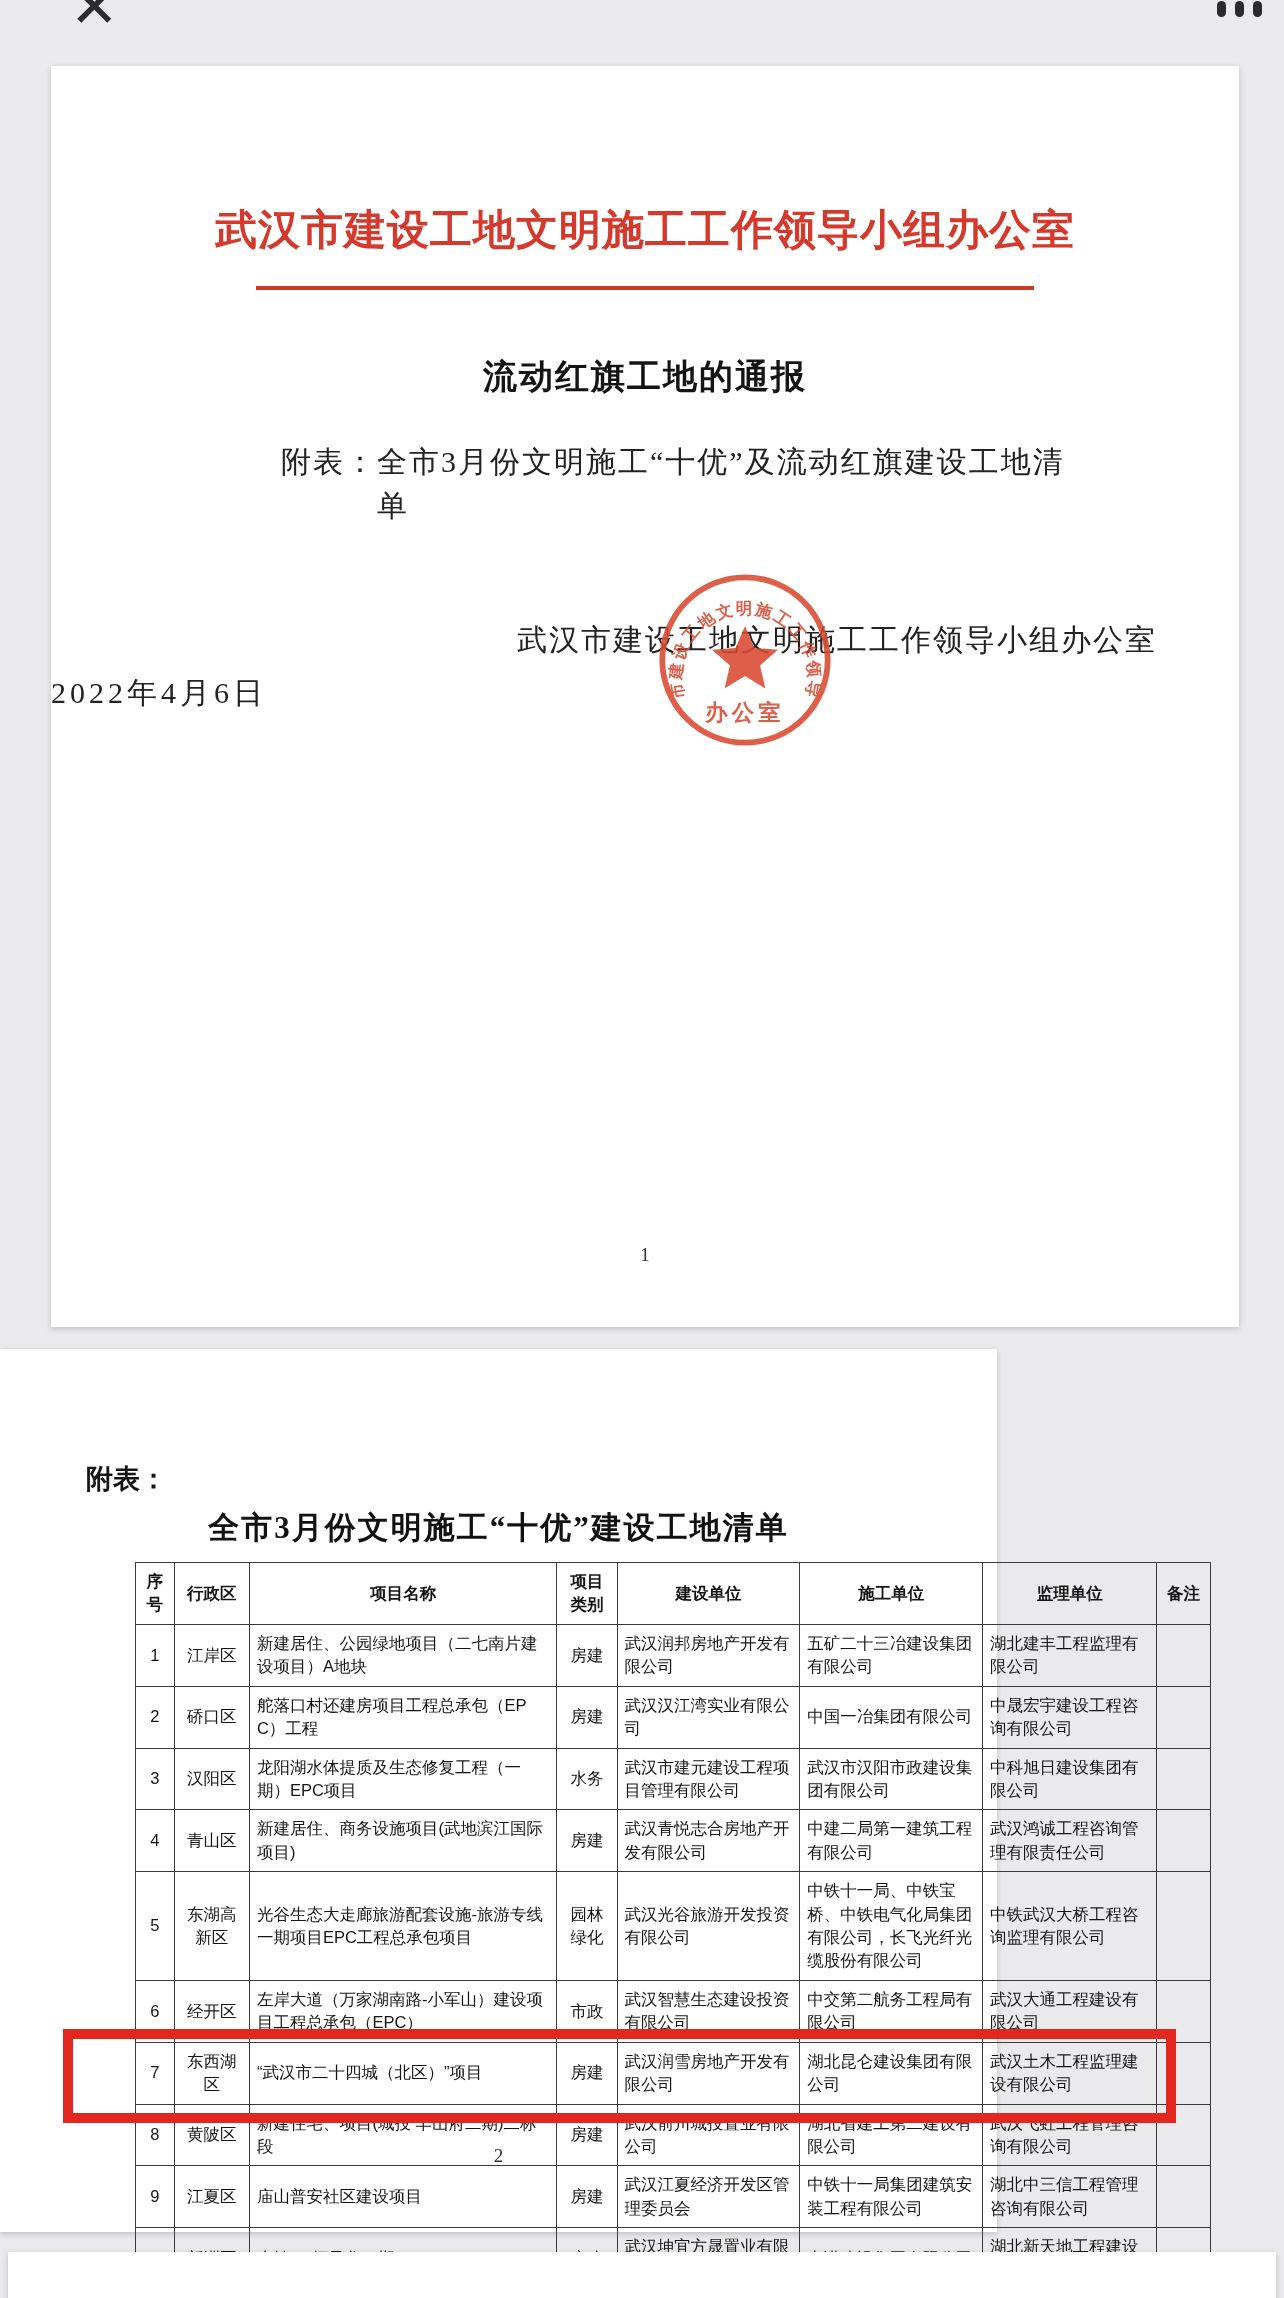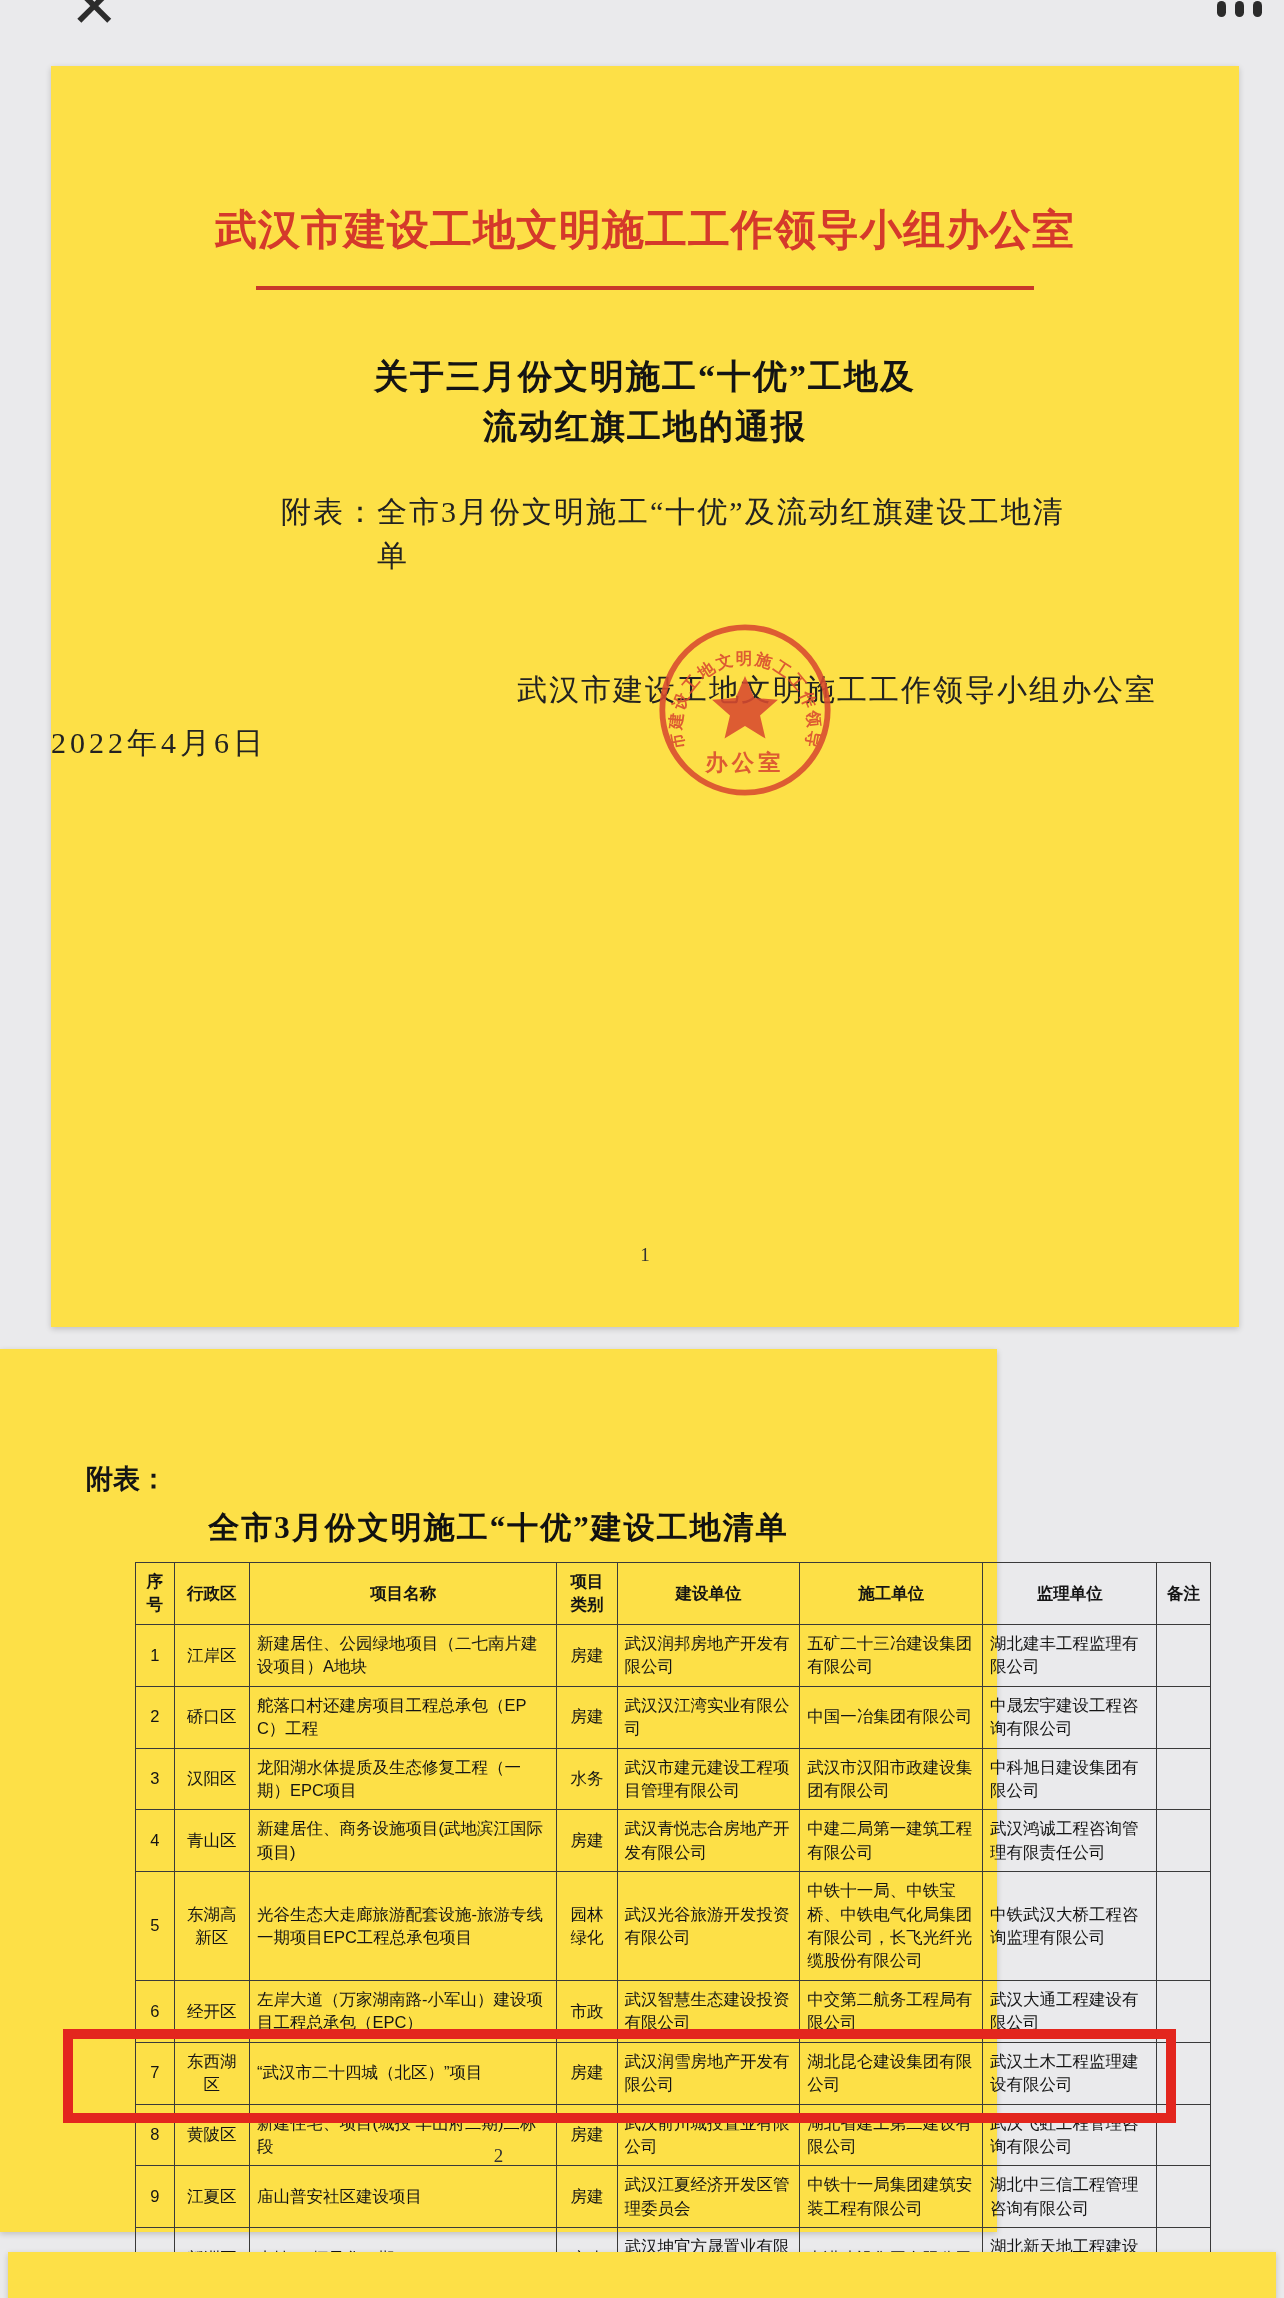--- a/index.html
+++ b/index.html
@@ -15,21 +15,21 @@
   .close-x{
     position:absolute;left:70px;top:-22px;
     font-size:58px;font-weight:400;color:#2c2c2c;
     font-family:"Liberation Sans", sans-serif;line-height:1;
     cursor:pointer;
   }
   .more-dots{position:absolute;right:22px;top:1px;display:flex;gap:9px;cursor:pointer;}
   .more-dots span{width:9px;height:16px;border-radius:5px;background:#2b2b2b;display:block;}
   
   .page{
-    position:absolute;background:#fde047;
+    position:absolute;background:#ffffff;
     box-shadow:0 2px 6px rgba(0,0,0,0.18);
   }
   #page1{left:51px;top:66px;width:1188px;height:1261px;}
   #page2{left:0;top:1349px;width:997px;height:883px;}
   #page3{left:8px;top:2252px;width:1268px;height:60px;}
   
   .letterhead{
     margin-top:136px;text-align:center;
     color:#d5392b;font-weight:bold;font-size:42px;letter-spacing:1px;
   }
@@ -108,21 +108,20 @@
     <span></span>
       <span></span>
       <span></span>
   </div>
 </div>
 
 <div class="page" id="page1">
   <div class="letterhead">武汉市建设工地文明施工工作领导小组办公室</div>
   <div class="red-rule"></div>
   <div class="doc-title">
-    <div>关于三月份文明施工“十优”工地及</div>
     <div>流动红旗工地的通报</div>
   </div>
   <div class="attachment-note">附表：全市3月份文明施工“十优”及流动红旗建设工地清单</div>
 
   <div class="sig-block">
     <div class="signature">武汉市建设工地文明施工工作领导小组办公室</div>
     <div class="sig-date">2022年4月6日</div>
     <svg class="seal" viewBox="0 0 200 200">
       <circle cx="100" cy="100" r="78" fill="none" stroke="#d94a30" stroke-width="5.5"></circle>
       <path id="sealArc" d="M 44,138 A 60,60 0 1 1 156,138" fill="none" stroke="none"></path>

